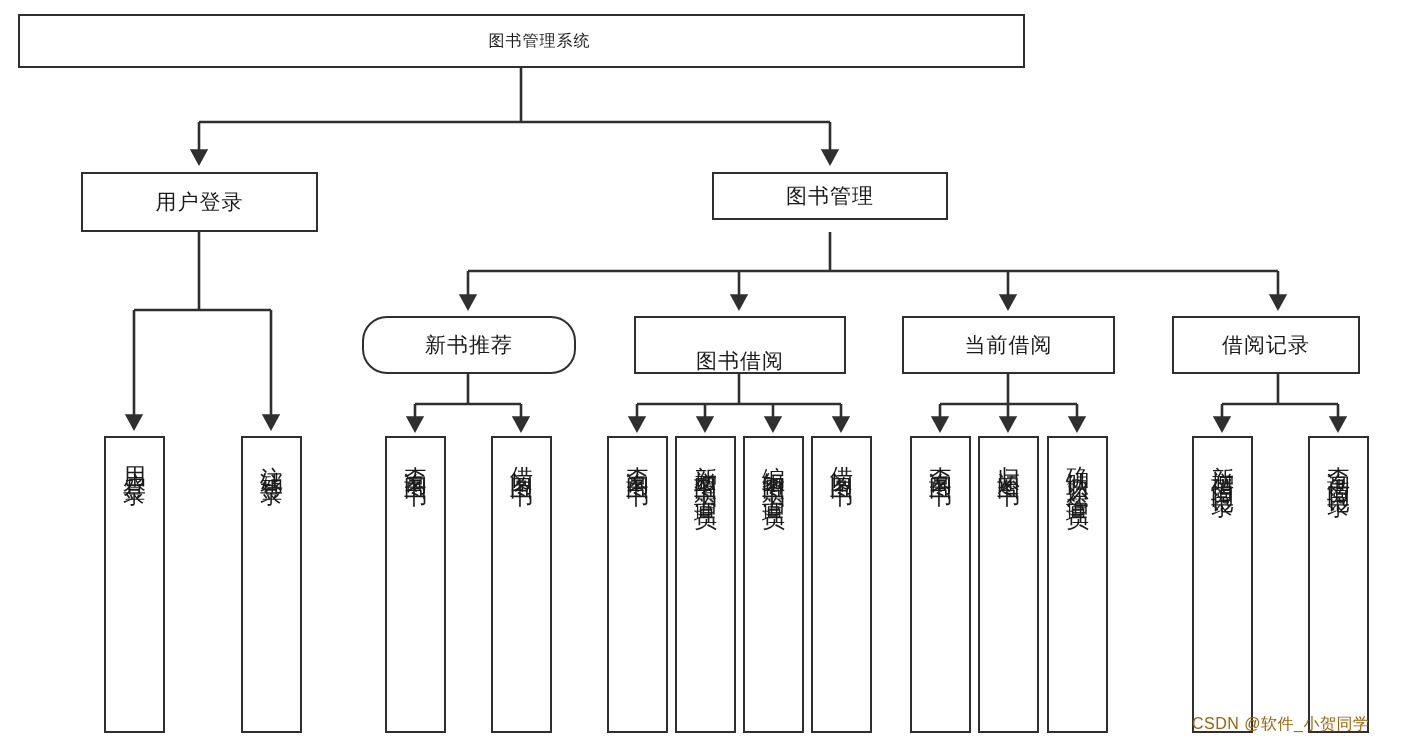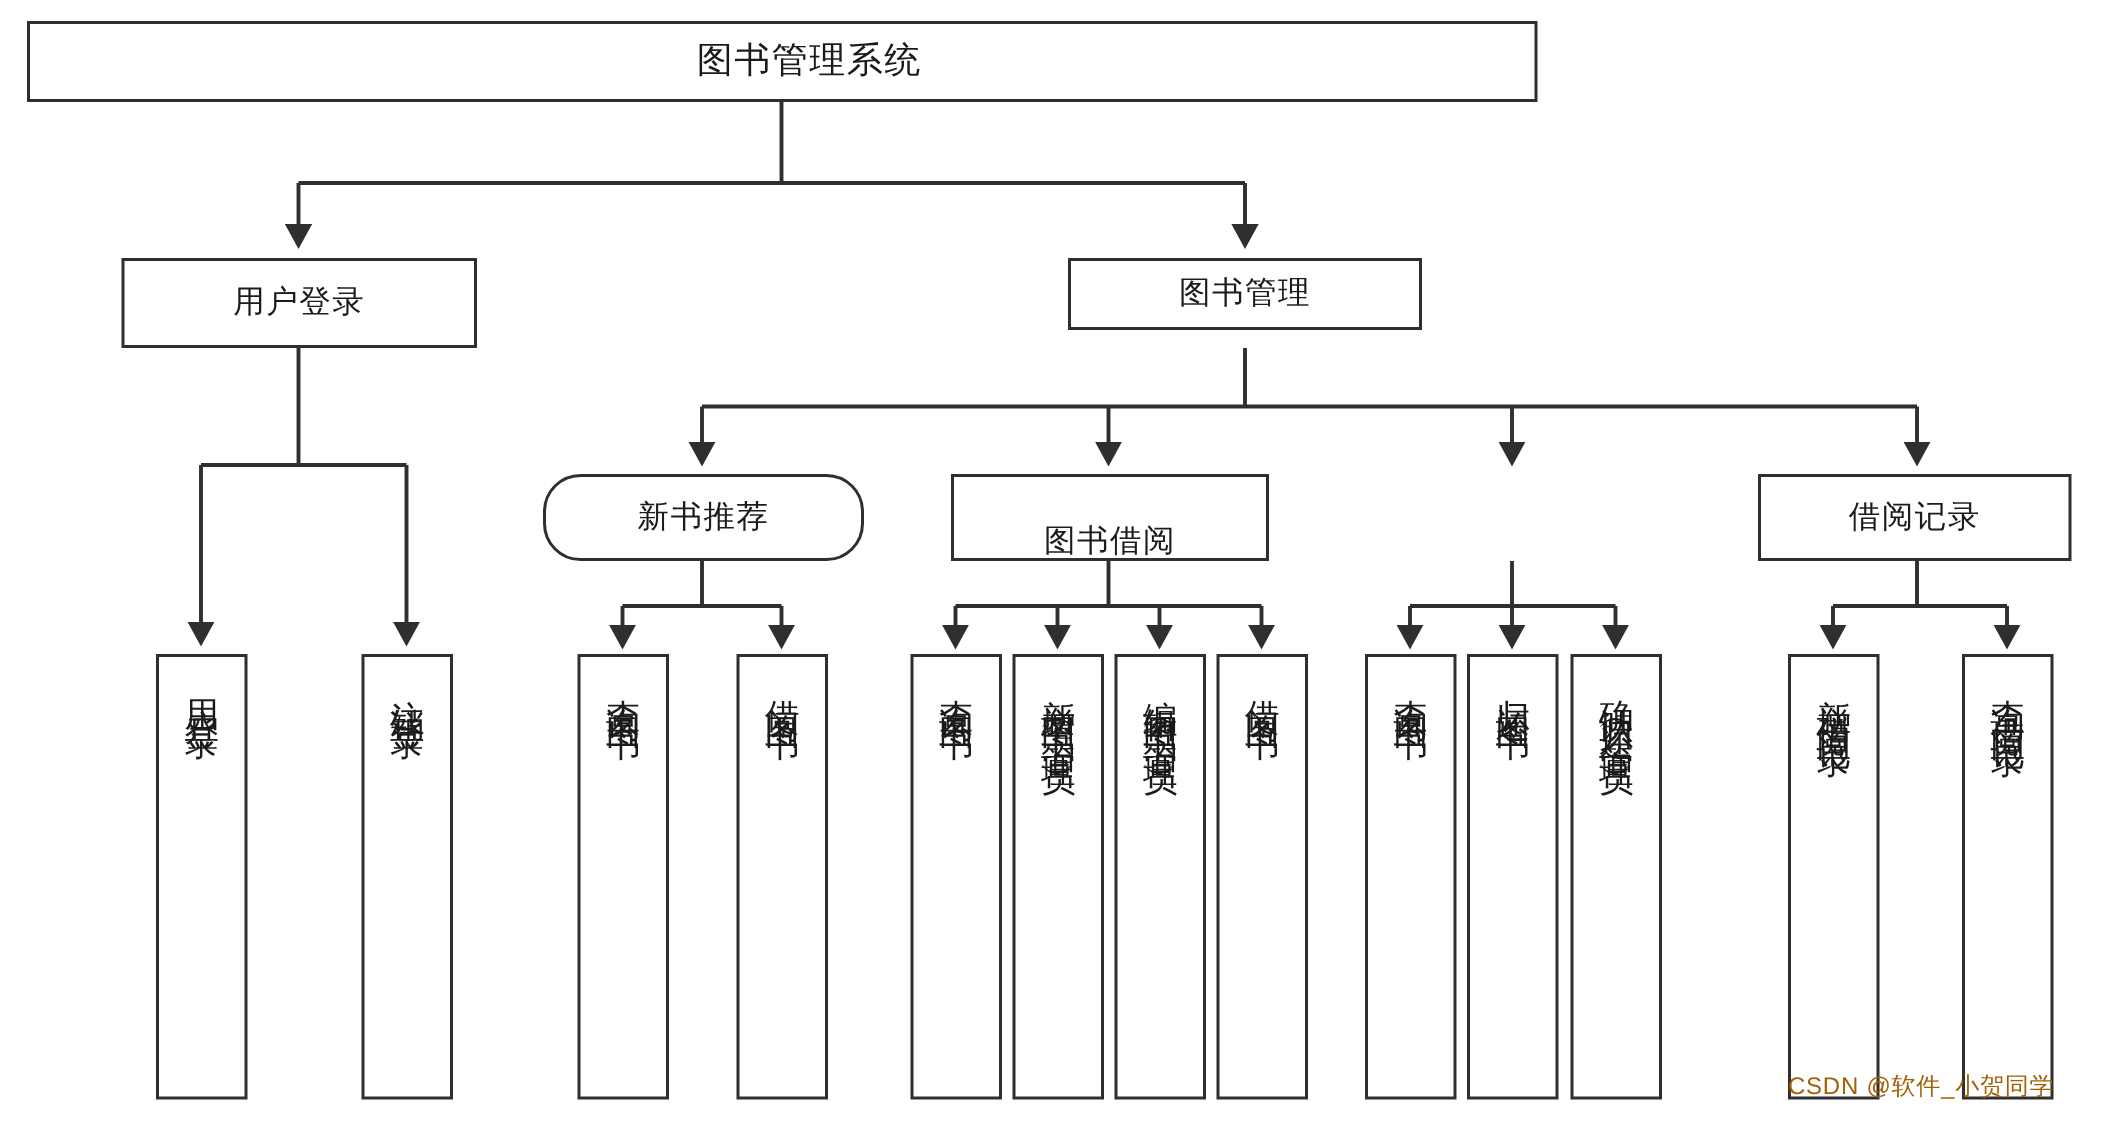--- a/index.html
+++ b/index.html
@@ -51,21 +51,21 @@
   }
   .node.vertical .node-label {
     writing-mode: vertical-rl;
     text-orientation: upright;
     font-size: 23px;
     letter-spacing: 6px;
     line-height: 1;
     margin-top: 6px;
   }
   .node.root .node-label {
-    font-size: 24px;
+    font-size: 16px;
     margin-left: 36px;
   }
   .watermark {
     position: absolute;
     color: #a16207;
     font-size: 16px;
     white-space: nowrap;
     letter-spacing: 0.5px;
   }
 </style>
@@ -139,22 +139,25 @@
   </div>
 
   <div class="node horizontal" style="left:362px; top:316px; width:214px; height:58px;border-radius:25px;">
     <span class="node-label">新书推荐</span>
   </div>
 
   <div class="node horizontal" style="left:634px; top:316px; width:212px; height:58px;align-items:flex-end;">
     <span class="node-label">图书借阅</span>
   </div>
 
-
-  <div class="node horizontal" style="left:1172px; top:316px; width:209px; height:58px;">
+  <div class="node horizontal" style="left:902px; top:316px; width:213px; height:58px;">
+    <span class="node-label">当前借阅</span>
+  </div>
+
+  <div class="node horizontal" style="left:1172px; top:316px; width:188px; height:58px;">
     <span class="node-label">借阅记录</span>
   </div>
 
   <div class="node vertical" style="left:104px; top:436px; width:61px; height:297px;">
     <span class="node-label">用户登录</span>
   </div>
 
   <div class="node vertical" style="left:241px; top:436px; width:61px; height:297px;">
     <span class="node-label">注销登录</span>
   </div>

